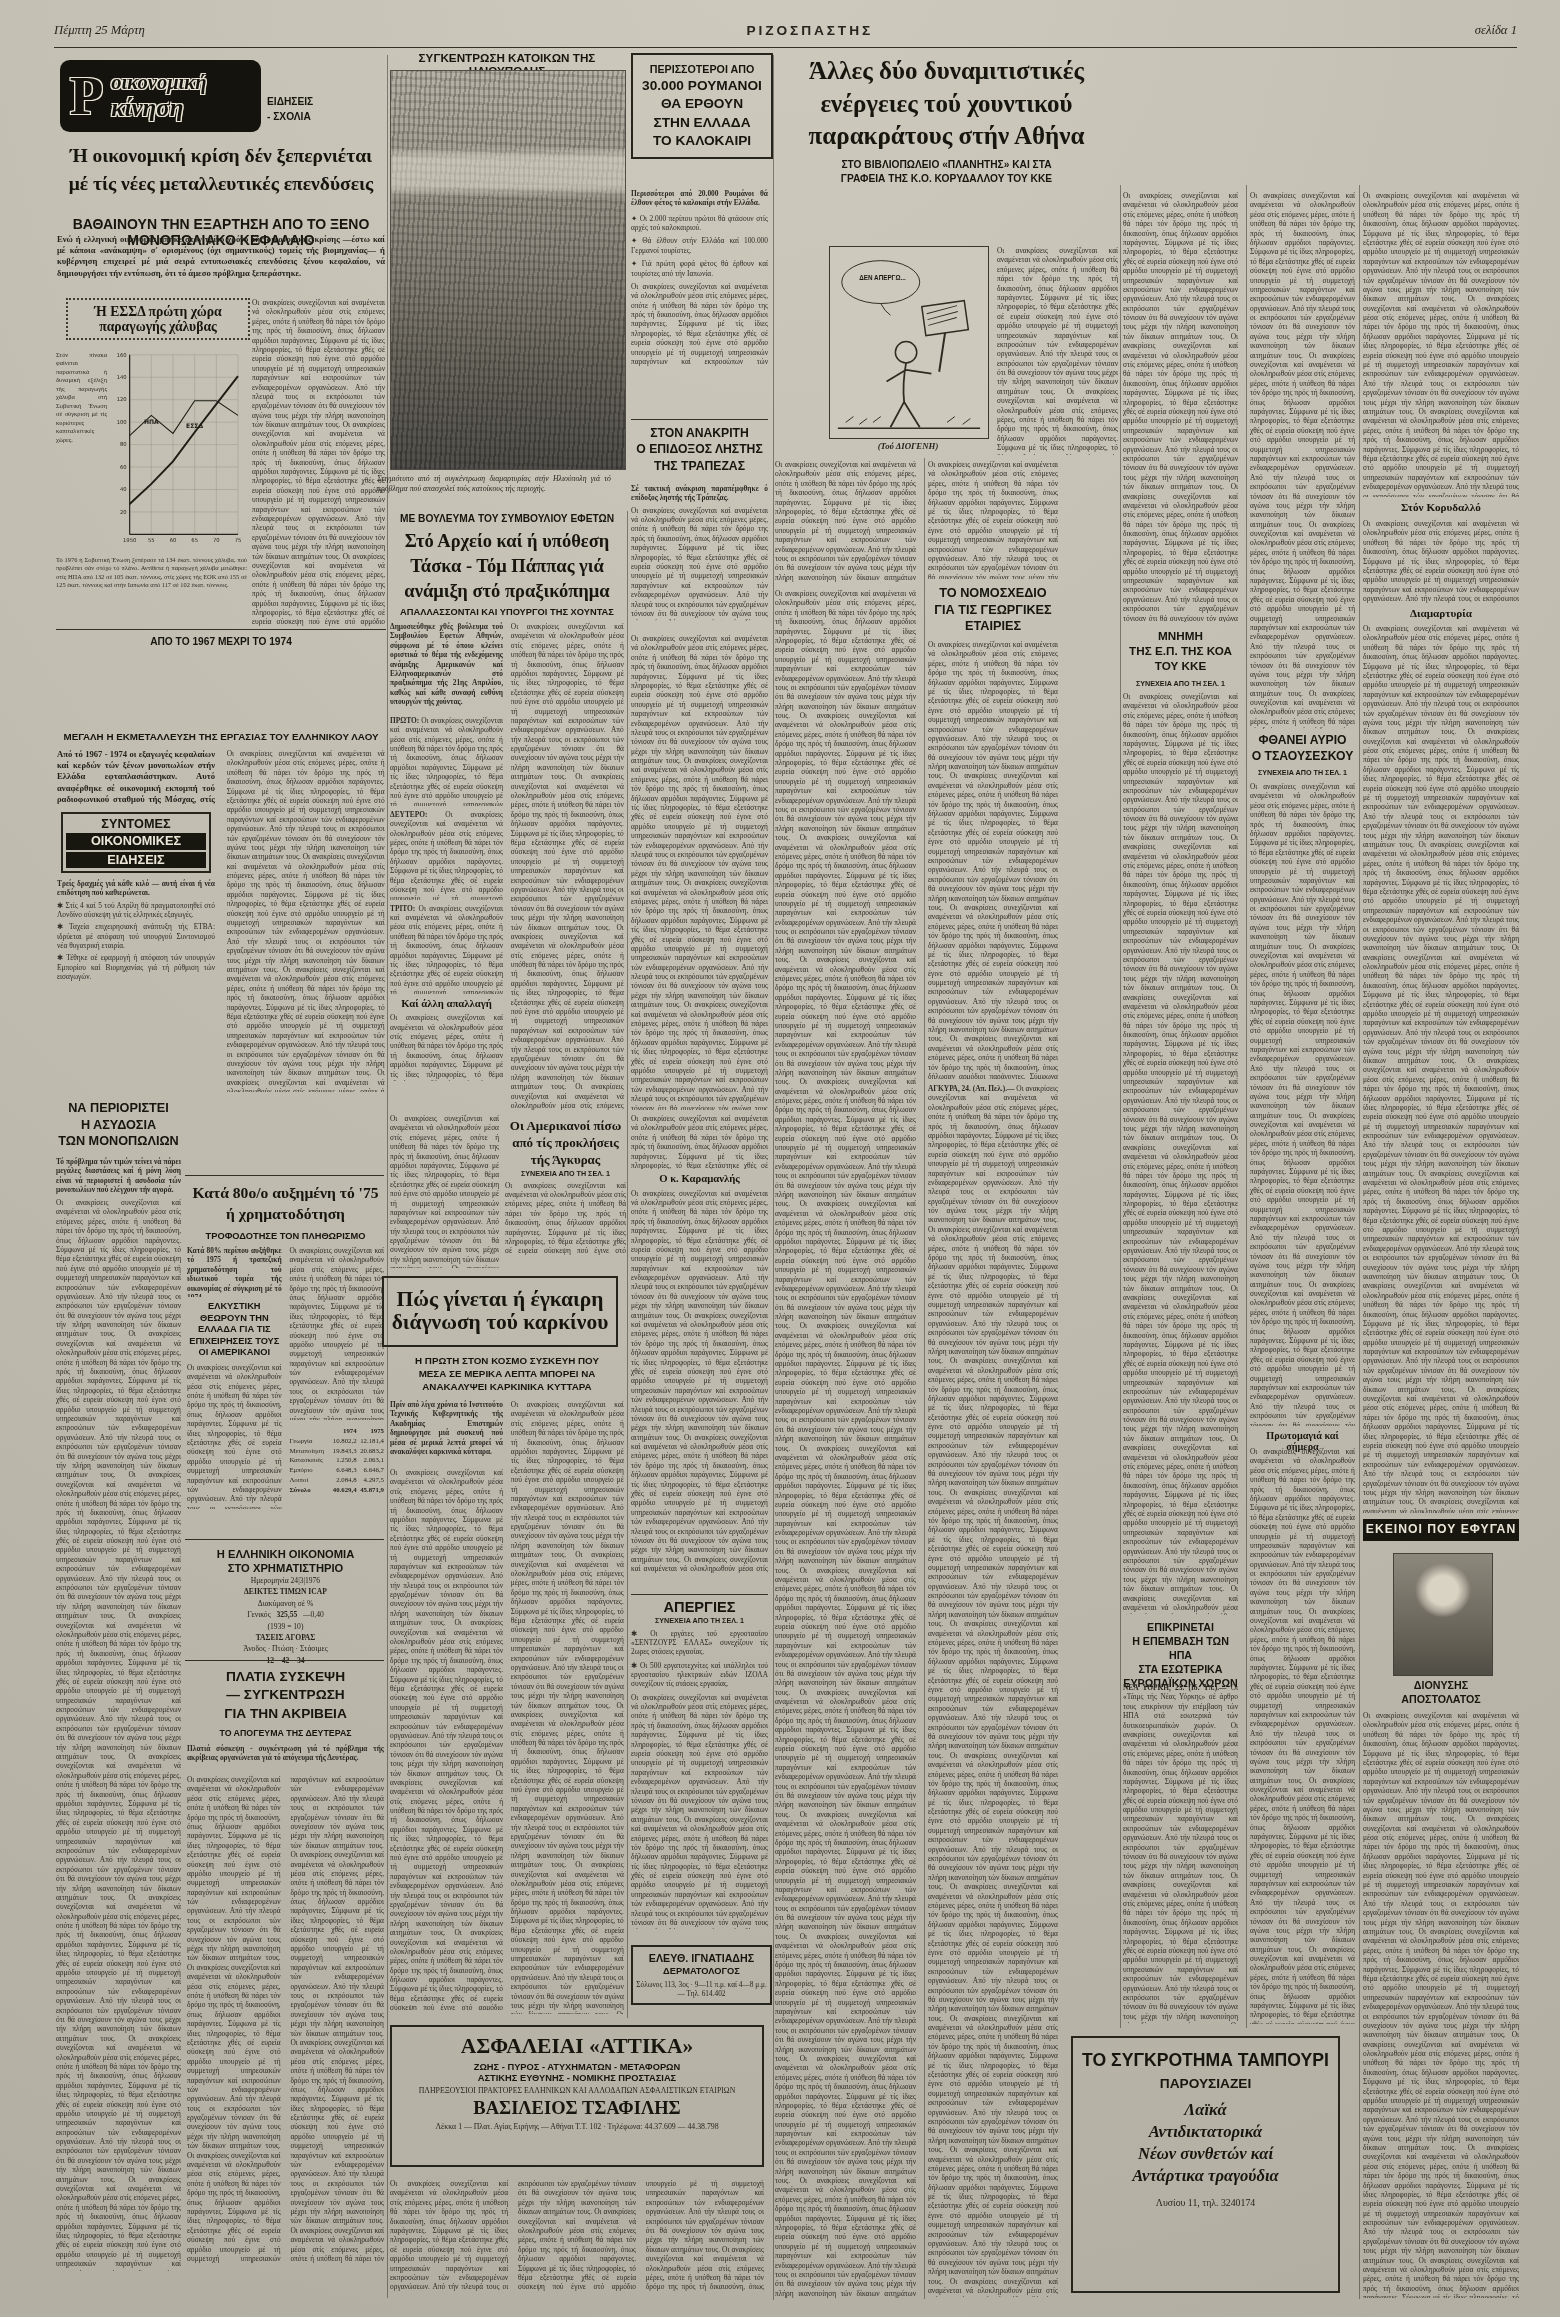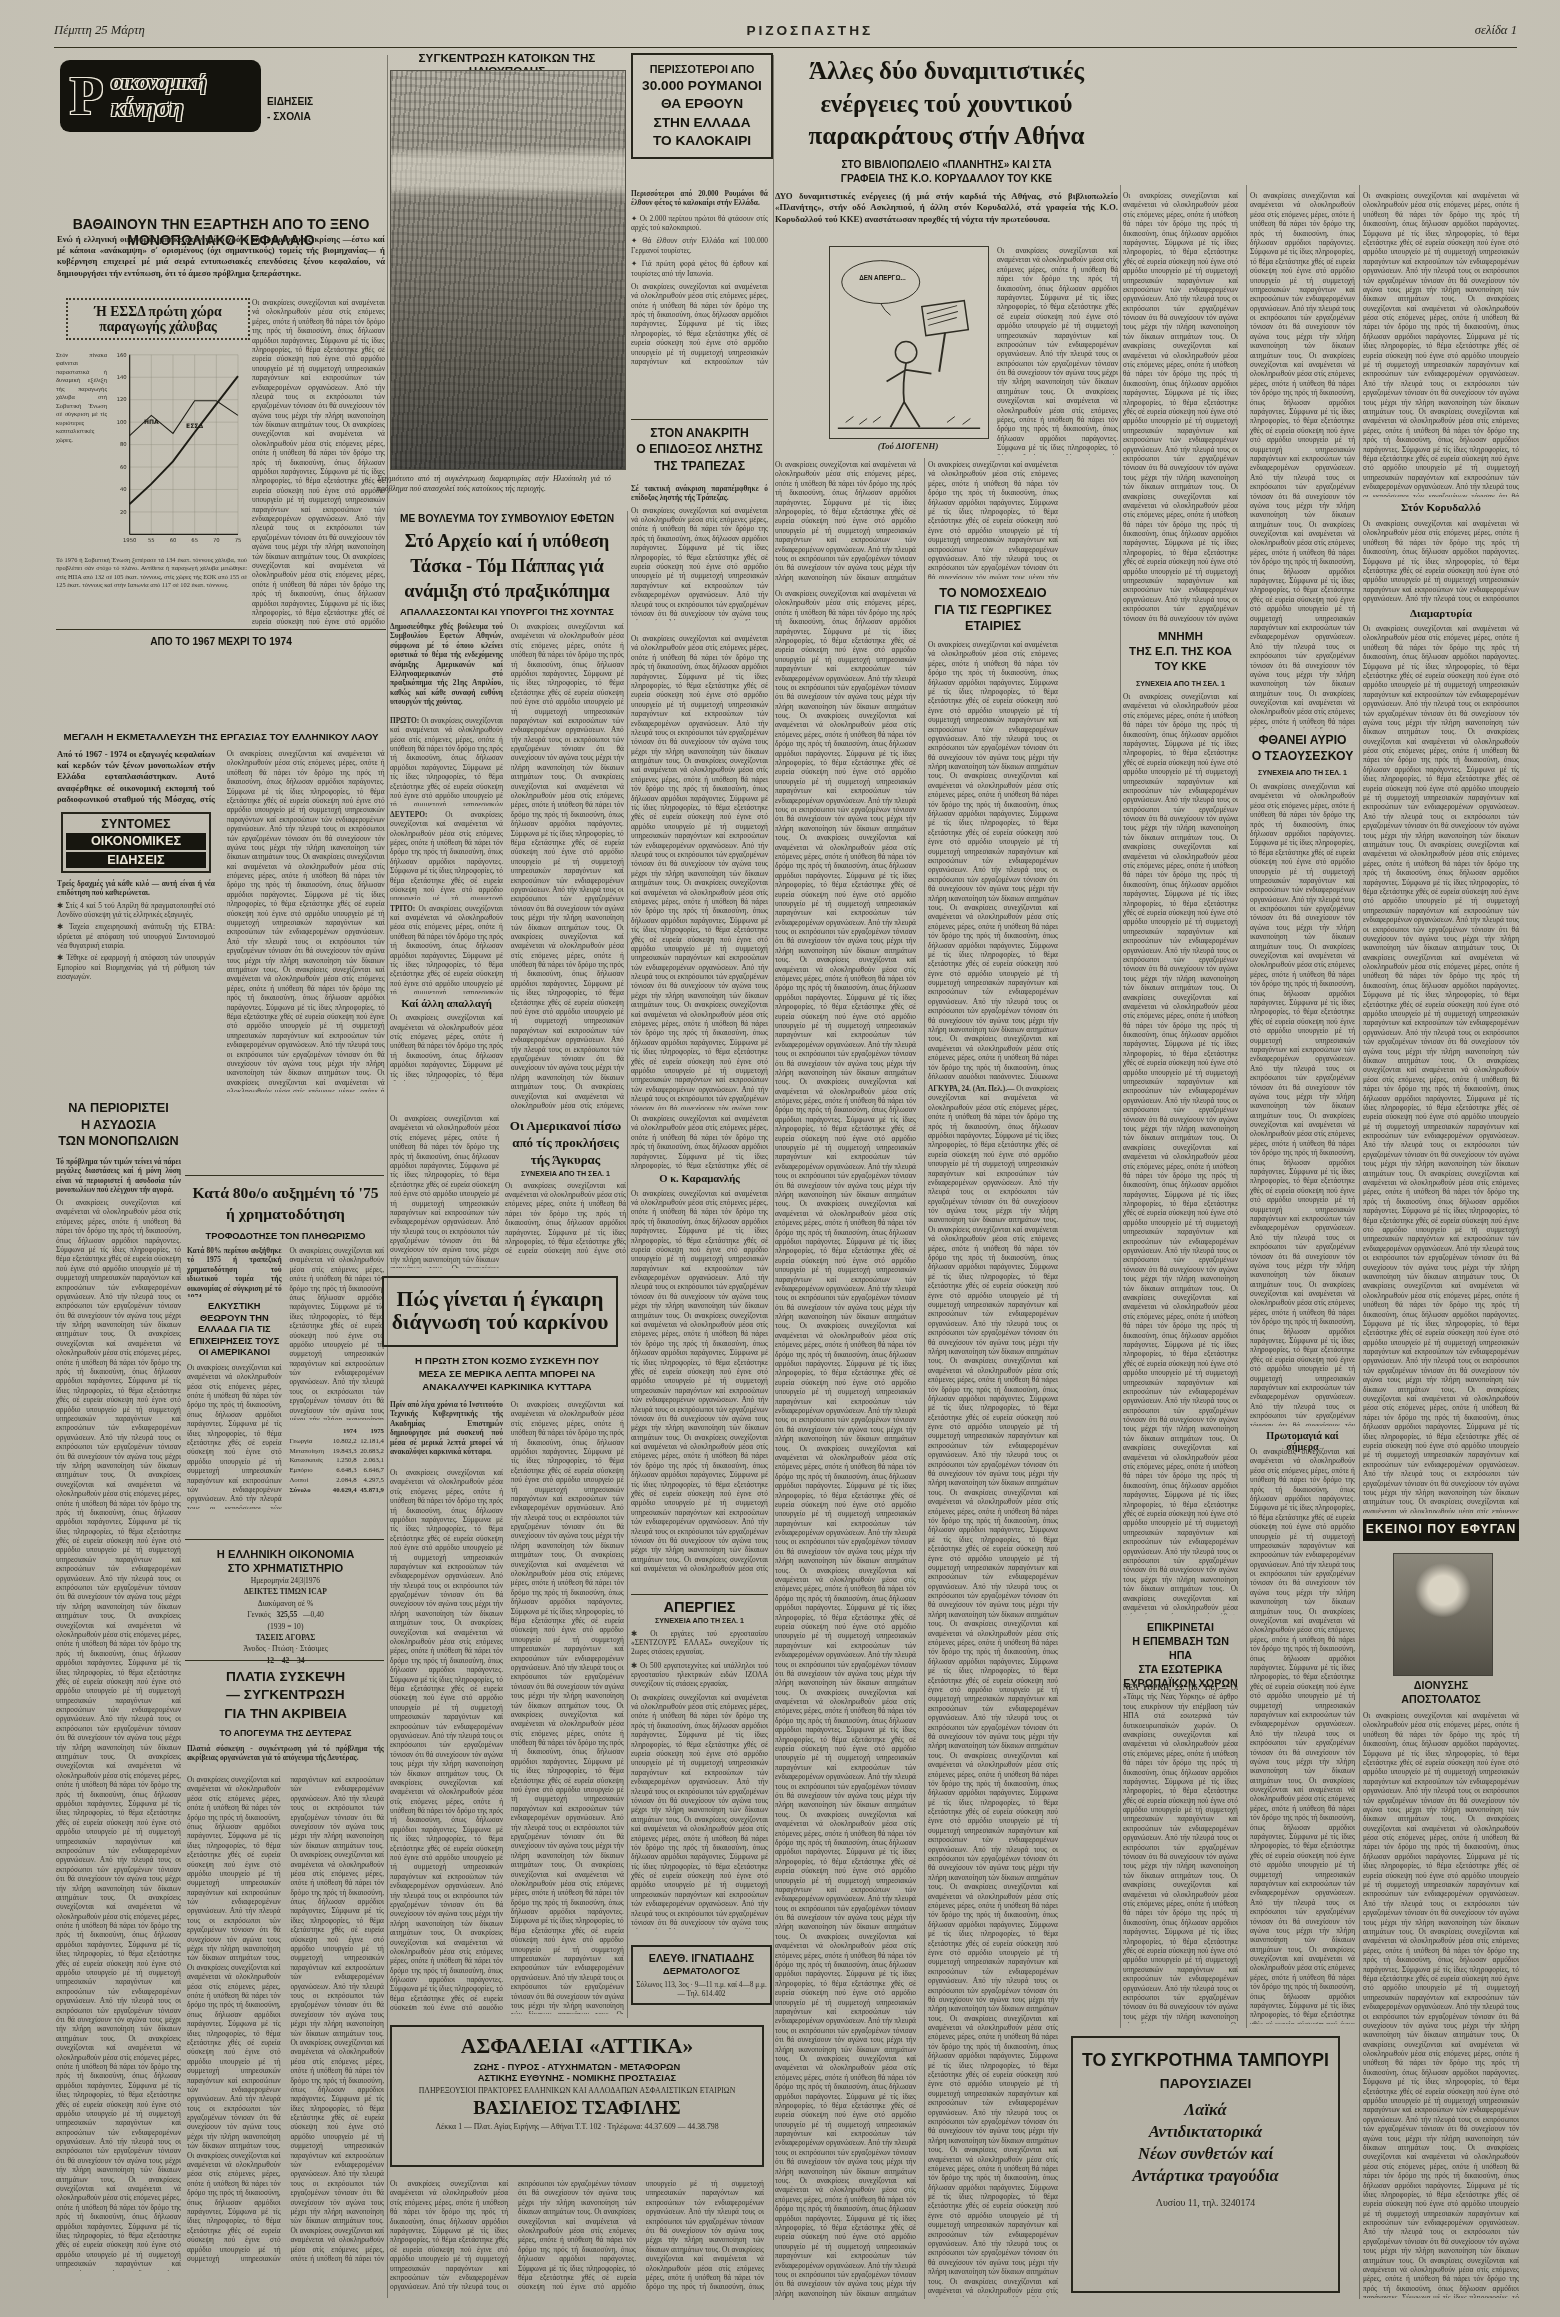--- a/index.html
+++ b/index.html
@@ -67,20 +67,24 @@
     <span>
       <span class="outline hs it" style="display:block;font-size:20.5px">οικονομική</span>
       <span class="outline hs it" style="display:block;font-size:25px">κίνηση</span>
     </span>
   </div>
   <div class="abs ha" style="left:267px;top:94px;width:78px;font-size:10.2px;line-height:1.5">
     <span style="display:block">ΕΙΔΗΣΕΙΣ</span>
     <span style="display:block">- ΣΧΟΛΙΑ</span>
   </div>
 
+  <div class="abs hs c" style="left:57px;top:142px;width:328px;font-size:19.5px;line-height:1.45">
+    <span style="display:block">Ή οικονομική κρίση δέν ξεπερνιέται</span>
+    <span style="display:block">μέ τίς νέες μεταλλευτικές επενδύσεις</span>
+  </div>
   <div class="abs ha c" style="left:57px;top:217px;width:328px;font-size:14px">ΒΑΘΑΙΝΟΥΝ ΤΗΝ ΕΞΑΡΤΗΣΗ ΑΠΟ ΤΟ ΞΕΝΟ ΜΟΝΟΠΩΛΙΑΚΟ ΚΕΦΑΛΑΙΟ</div>
   <div class="abs lede" style="left:57px;top:234px;width:328px;height:60px">Ενώ ή ελληνική οικονομία μπήκε στόν τρίτο χρόνο τής οικονομικής κρίσης —έστω καί μέ κάποια «ανάκαμψη» σ' ορισμένους (όχι σημαντικούς) τομείς τής βιομηχανίας— ή κυβέρνηση επιχειρεί μέ μιά σειρά εντυπωσιακές επενδύσεις ξένου κεφαλαίου, νά δημιουργήσει τήν εντύπωση, ότι τό άμεσο πρόβλημα ξεπεράστηκε.</div>
 
   <div class="abs dotted c" style="left:66px;top:298px;width:176px;padding:3.9px 2px">
     <span class="hs" style="display:block;font-size:13.7px">Ή ΕΣΣΔ πρώτη χώρα</span>
     <span class="hs" style="display:block;font-size:13.7px">παραγωγής χάλυβας</span>
   </div>
   <div class="abs tiny" style="left:56px;top:351px;width:51px;height:197px">Στόν πίνακα φαίνεται παραστατικά ή δυναμική εξέλιξη τής παραγωγής χάλυβα στή Σοβιετική Ένωση σέ σύγκριση μέ τίς κυριότερες καπιταλιστικές χώρες.</div>
   <svg class="abs" style="left:109px;top:347px" width="135" height="203" viewBox="0 0 138 208">
       <line x1="21" y1="169" x2="132" y2="169" stroke="#8f8c7e" stroke-width="0.4"></line>
@@ -352,21 +356,20 @@
 
   <div class="abs hs c" style="left:775px;top:55px;width:343px;font-size:25px;line-height:1.3">
     <span style="display:block">Άλλες δύο δυναμιτιστικές</span>
     <span style="display:block">ενέργειες τού χουντικού</span>
     <span style="display:block">παρακράτους στήν Αθήνα</span>
   </div>
   <div class="abs ha c" style="left:775px;top:158px;width:343px;font-size:10.2px;line-height:1.35">
     <span style="display:block">ΣΤΟ ΒΙΒΛΙΟΠΩΛΕΙΟ «ΠΛΑΝΗΤΗΣ» ΚΑΙ ΣΤΑ</span>
     <span style="display:block">ΓΡΑΦΕΙΑ ΤΗΣ Κ.Ο. ΚΟΡΥΔΑΛΛΟΥ ΤΟΥ ΚΚΕ</span>
   </div>
-  <div class="abs lede" style="left:775px;top:191px;width:343px;height:49px;font-size:8.8px">ΔΥΟ δυναμιτιστικές ενέργειες (ή μιά στήν καρδιά τής Αθήνας, στό βιβλιοπωλείο «Πλανήτης», στήν οδό Ασκληπιού, ή άλλη στόν Κορυδαλλό, στά γραφεία τής Κ.Ο. Κορυδαλλού τού ΚΚΕ) αναστάτωσαν προχθές τή νύχτα τήν πρωτεύουσα.</div>
 
   <div class="abs cartoon" style="left:829px;top:246px;width:158px;height:191px">
     <svg width="158" height="191" viewBox="0 0 162 196">
       <ellipse cx="52" cy="36" rx="40" ry="22" fill="none" stroke="#2d2b22" stroke-width="1"></ellipse>
       <rect x="96" y="58" width="44" height="30" fill="none" stroke="#2d2b22" stroke-width="1.5" transform="rotate(-8 118 73)"></rect>
       <path d="M100 66 l32 -4 M100 72 l32 -4 M100 78 l30 -4" stroke="#2d2b22" stroke-width="1" fill="none" transform="rotate(-8 118 73)"></path>
       <line x1="118" y1="88" x2="112" y2="128" stroke="#2d2b22" stroke-width="2"></line>
       <circle cx="78" cy="108" r="11" fill="none" stroke="#2d2b22" stroke-width="1.5"></circle>
       <path d="M78 119 q-4 22 -2 40 M78 126 l-20 12 M78 126 l26 4 M76 159 l-14 26 M76 159 l16 26" stroke="#2d2b22" stroke-width="1.8" fill="none"></path>
       <path d="M8 186 h146" stroke="#2d2b22" stroke-width="1.4"></path>

